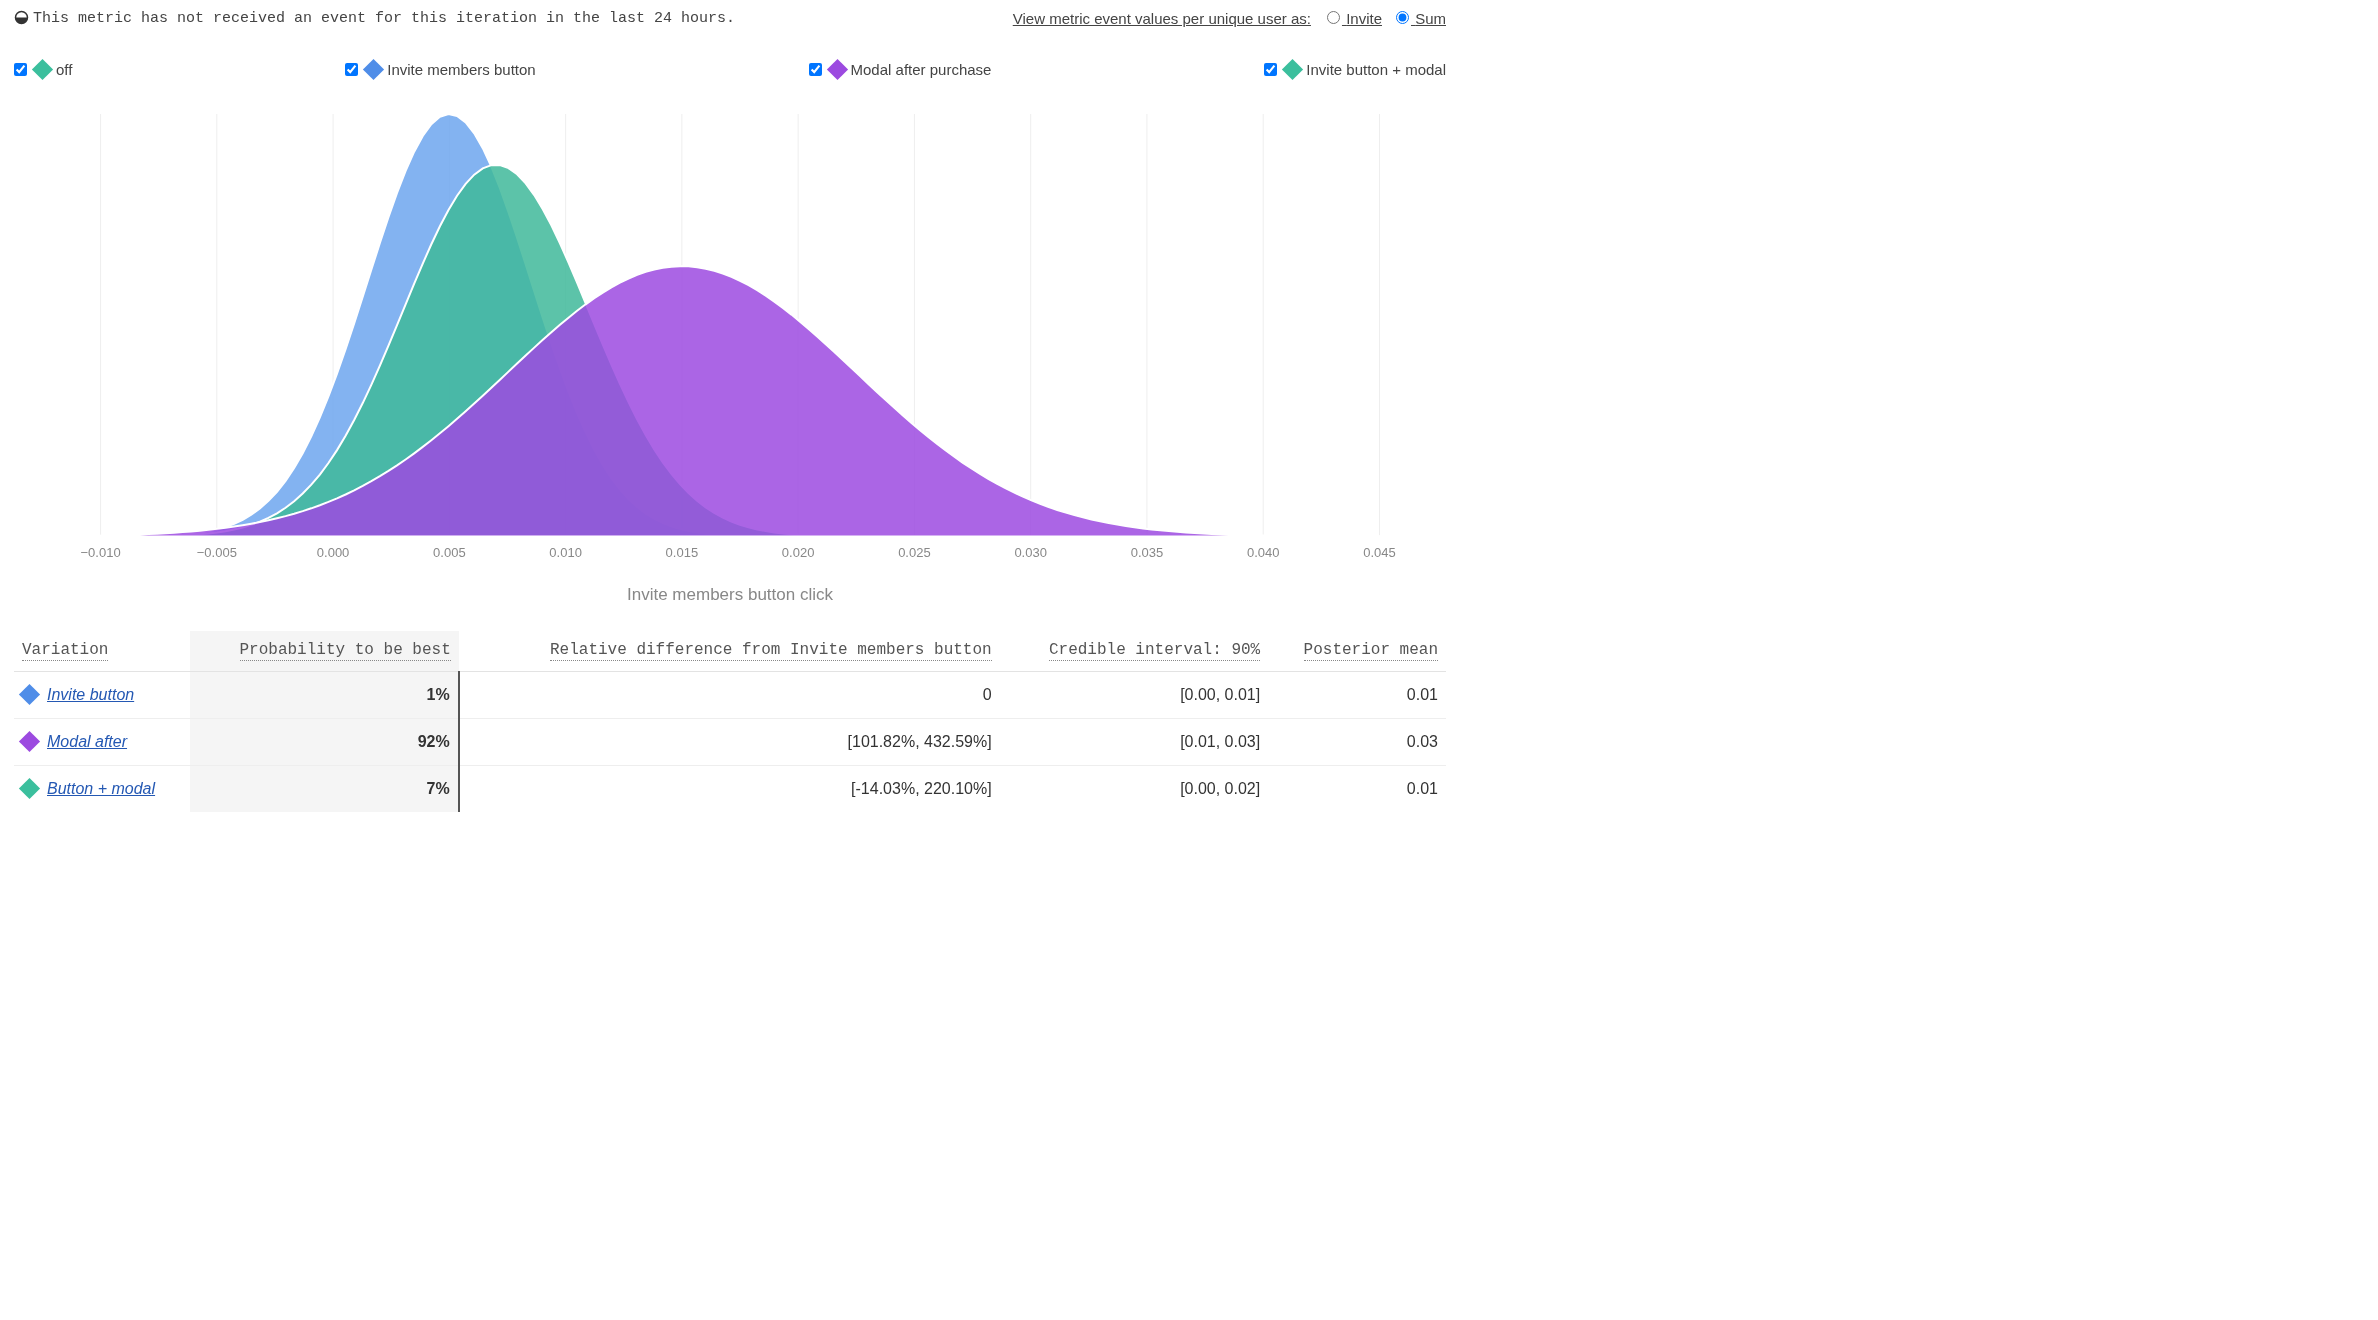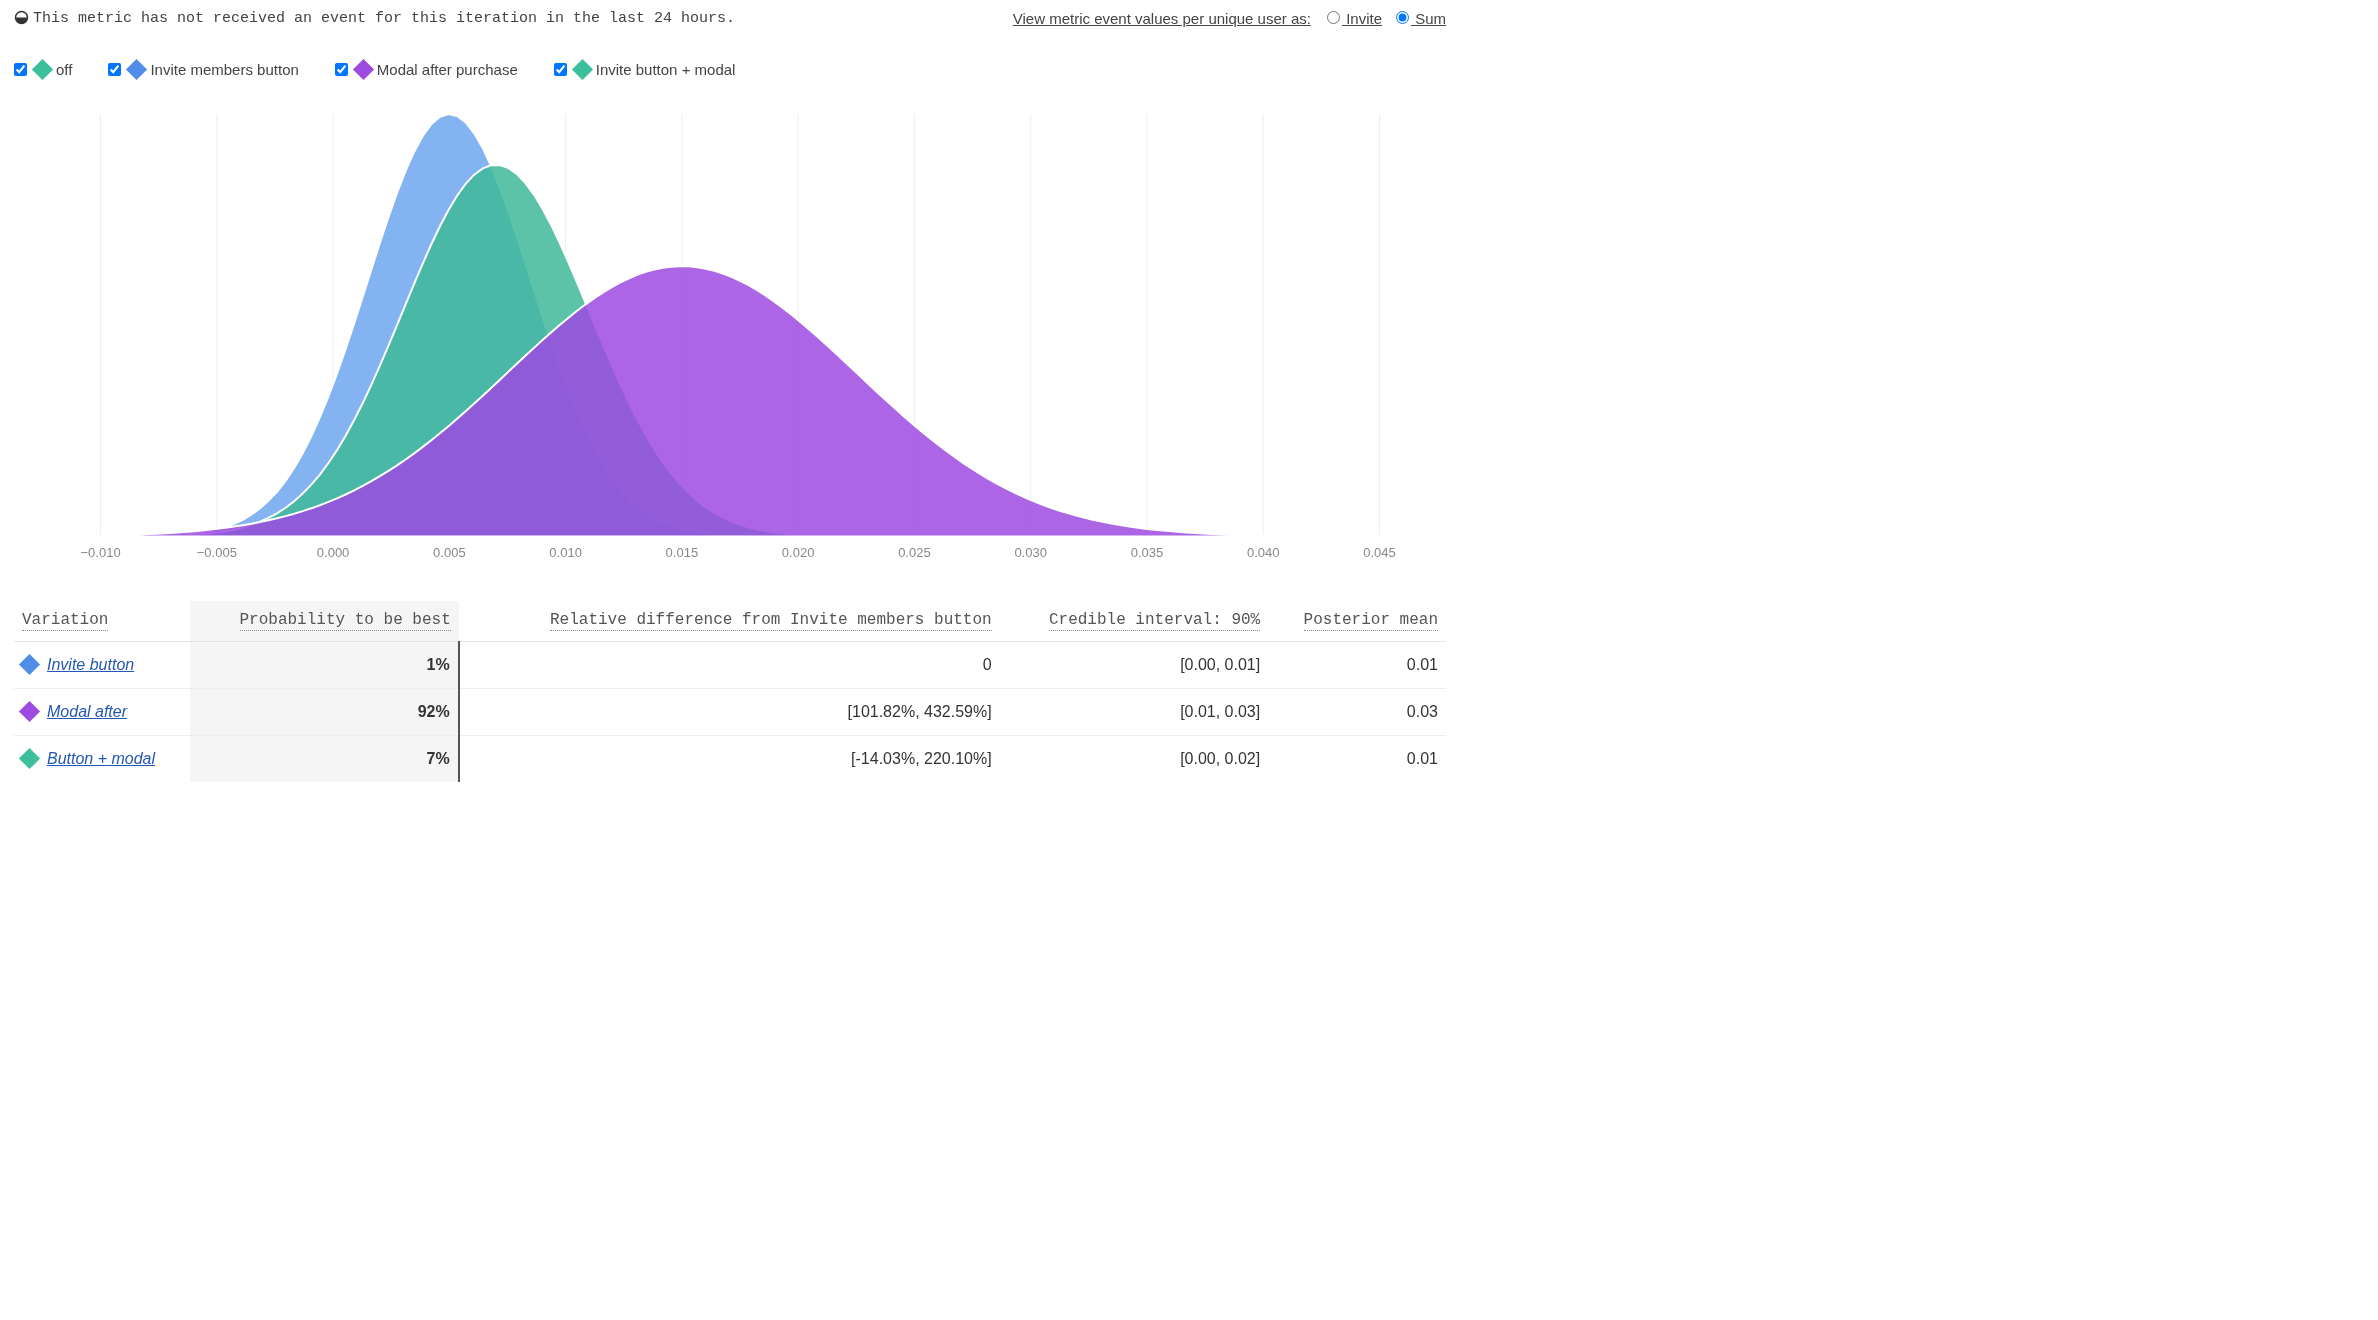--- a/index.html
+++ b/index.html
@@ -27,21 +27,21 @@
   .half-circle-icon {
     width: 15px; height: 15px; flex: none;
   }
   .view-as { display: flex; align-items: center; gap: 6px; text-decoration: underline; }
   .view-as .label { margin-right: 2px; }
   .view-as input[type=radio] { margin: 0 2px 0 8px; }
 
   
   .legend-row {
     display: flex;
-    justify-content: flex-start;
+    justify-content: space-between;
     align-items: center;
     gap: 36px;
     margin-top: 34px;
     font-size: 15px;
     color: #444;
   }
   .legend-item {
     display: flex; align-items: center; gap: 6px;
     cursor: pointer;
   }
@@ -190,20 +190,21 @@
         <text x="1131.35593220339" y="452" class="tick-label">0.035</text>
         <line x1="1247.4576271186443" y1="10" x2="1247.4576271186443" y2="432" class="grid-line"></line>
         <text x="1247.4576271186443" y="452" class="tick-label">0.040</text>
         <line x1="1363.5593220338983" y1="10" x2="1363.5593220338983" y2="432" class="grid-line"></line>
         <text x="1363.5593220338983" y="452" class="tick-label">0.045</text>
         <line x1="40" y1="432" x2="1410" y2="432" class="axis-line"></line>
         <path d="M 40 432 L 40 431.9968201239258 L 48.562499999999986 431.9947247458633 L 57.12500000000001 431.99134522355837 L 65.6875 431.9859573976593 L 74.25000000000001 431.97746702074386 L 82.8125 431.9642423547054 L 91.37499999999999 431.9438824783288 L 99.9375 431.9129021710314 L 108.5 431.86631106843765 L 117.06249999999997 431.79706224533567 L 125.625 431.695344147556 L 134.18750000000003 431.5476907435841 L 142.75 431.3358889572656 L 151.3125 431.03567105272424 L 159.875 430.6151938568821 L 168.4375 430.03332754519084 L 177 429.2378048102633 L 185.5625 428.1633165385978 L 194.12499999999997 426.7296816261715 L 202.6875 424.8402640098879 L 211.25 422.3808556671156 L 219.81249999999997 419.2192850135302 L 228.37500000000003 415.2060392158439 L 236.93749999999997 410.1761988819304 L 245.50000000000003 403.95296660500253 L 254.0625 396.35301988791025 L 262.625 387.1938290094141 L 271.1875 376.3029496767705 L 279.75 363.52913164922177 L 288.3125 348.7548862092388 L 296.875 331.90994156488944 L 305.4375 312.984805643605 L 314 292.04347416313874 L 322.5625 269.2341942498341 L 331.125 244.79714517963242 L 339.6875 219.06794857883654 L 348.24999999999994 192.4760832055905 L 356.8125 165.53755576375306 L 365.375 138.8415575134229 L 373.9375 113.03129154287961 L 382.5 88.7796499152052 L 391.06250000000006 66.76090678465181 L 399.62499999999994 47.62002193273872 L 408.1875 31.941469559185066 L 416.75000000000006 20.21967808469708 L 425.31249999999994 12.833160441751602 L 433.87499999999994 10.024221243643865 L 442.4375 11.885758092761307 L 451.00000000000006 18.356159864549284 L 459.56250000000006 29.222692772516837 L 468.125 44.13311463923736 L 476.68750000000006 62.61463290862645 L 485.24999999999994 84.09878332747599 L 493.8125 107.95040444091768 L 502.37500000000006 133.49865261081874 L 510.93749999999994 160.06795812376737 L 519.5 187.00695954578572 L 528.0625 213.71374645935205 L 536.625 239.65615095219889 L 545.1875 264.3863073812279 L 553.75 287.54919677008536 L 562.3125 308.8853586794612 L 570.875 328.22834979287745 L 579.4375 345.4978269165074 L 588 360.68931825015574 L 596.5625000000001 373.86181963325913 L 605.125 385.1243225484913 L 613.6875 394.622267170576 L 622.25 402.524741032104 L 630.8125 409.0130379217666 L 639.375 414.27097693098534 L 647.9375 418.47717877075473 L 656.4999999999999 421.79932092935246 L 665.0625 424.39025441187596 L 673.625 426.3857665594448 L 682.1875000000001 427.9037158812511 L 690.75 429.04424146296907 L 699.3125000000001 429.89075460618164 L 707.875 430.51144617864736 L 716.4375 430.9610820487312 L 725 431.2829041077368 L 733.5625 431.51050022680494 L 742.1250000000001 431.66954903006723 L 750.6874999999999 431.7793820509894 L 759.2499999999999 431.85433543019604 L 767.8125 431.9048855952866 L 776.375 431.9385788514073 L 784.9374999999999 431.9607744674165 L 793.5000000000001 431.9752258341818 L 802.0624999999999 431.9845257892608 L 810.6249999999999 431.9904413348083 L 819.1875 431.9941606397563 L 827.7499999999999 431.9964721300808 L 836.3125000000001 431.99789215275865 L 844.875 431.99875449642036 L 853.4375 431.9992721697492 L 862.0000000000001 431.99957937556303 L 870.5625000000001 431.9997595979459 L 879.1250000000001 431.9998641182524 L 887.6875 431.999924043779 L 896.25 431.99995801009896 L 904.8125 431.9999770435025 L 913.3750000000001 431.99998758788814 L 921.9375000000001 431.999993363104 L 930.4999999999999 431.9999964903516 L 939.0625 431.9999981645545 L 947.625 431.9999990507105 L 956.1874999999999 431.99999951444875 L 964.7500000000001 431.9999997543873 L 973.3125 431.99999987713005 L 981.8749999999999 431.9999999392117 L 990.4375 431.99999997025776 L 998.9999999999999 431.9999999856085 L 1007.5625000000001 431.9999999931132 L 1016.125 431.9999999967408 L 1024.6875 431.9999999984746 L 1033.25 431.99999999929395 L 1041.8125 431.9999999996768 L 1050.375 431.9999999998537 L 1058.9375 431.9999999999345 L 1067.5 431.999999999971 L 1076.0625 431.9999999999873 L 1084.625 431.9999999999945 L 1093.1875 431.99999999999767 L 1101.75 431.999999999999 L 1110.3125000000002 431.9999999999996 L 1118.8749999999998 431.99999999999983 L 1127.4374999999998 431.99999999999994 L 1136 431.99999999999994 L 1144.5624999999998 432 L 1153.1249999999998 432 L 1161.6875 432 L 1170.25 432 L 1178.8125 432 L 1187.375 432 L 1195.9375 432 L 1204.4999999999998 432 L 1213.0625 432 L 1221.6249999999998 432 L 1230.1874999999998 432 L 1238.7499999999998 432 L 1247.3124999999998 432 L 1255.875 432 L 1264.4375 432 L 1272.9999999999998 432 L 1281.5625 432 L 1290.125 432 L 1298.6875 432 L 1307.25 432 L 1315.8125 432 L 1324.3750000000002 432 L 1332.9374999999998 432 L 1341.5 432 L 1350.0624999999998 432 L 1358.6250000000002 432 L 1367.1874999999998 432 L 1375.75 432 L 1384.3125 432 L 1392.875 432 L 1401.4375 432 L 1410 432 L 1410 432 Z" fill="#6da6ef" fill-opacity="0.85" stroke="#fff" stroke-width="2"></path>
         <path d="M 40 432 L 40 431.99531822542144 L 48.562499999999986 431.992776651844 L 57.12500000000001 431.9889496577405 L 65.6875 431.9832381463546 L 74.25000000000001 431.9747897302753 L 82.8125 431.96240396258077 L 91.37499999999999 431.9444075534453 L 99.9375 431.9184923007443 L 108.5 431.88150756765026 L 117.06249999999997 431.8291984813548 L 125.625 431.75588077971327 L 134.18750000000003 431.65404361245504 L 142.75 431.5138728621234 L 151.3125 431.3226899626212 L 159.875 431.0643050397472 L 168.4375 430.71828873291753 L 177 430.2591744712478 L 185.5625 429.6556123506702 L 194.12499999999997 428.8695070091491 L 202.6875 427.8551847251215 L 211.25 426.55864880600114 L 219.81249999999997 424.9169963253279 L 228.37500000000003 422.8580822337113 L 236.93749999999997 420.3005273434522 L 245.50000000000003 417.1541729722507 L 254.0625 413.32108530640903 L 262.625 408.6972050173675 L 271.1875 403.1747207732397 L 279.75 396.6452179197731 L 288.3125 389.0036153469403 L 296.875 380.1528549100501 L 305.4375 370.0092503358806 L 314 358.50833910830886 L 322.5625 345.61101537222794 L 331.125 331.3096594370364 L 339.6875 315.6339257684752 L 348.24999999999994 298.6558125133927 L 356.8125 280.49361745483657 L 365.375 261.31439283200035 L 373.9375 241.3345481647395 L 382.5 220.81831749103398 L 391.06250000000006 200.07390411498713 L 399.62499999999994 179.44723814871838 L 408.1875 159.3134231303835 L 416.75000000000006 140.06609868735325 L 425.31249999999994 122.10509563472641 L 433.87499999999994 105.82289614430255 L 442.4375 91.59052287718987 L 451.00000000000006 79.74355667307071 L 459.56250000000006 70.56901429939006 L 468.125 64.29380092786187 L 476.68750000000006 61.0753853960141 L 485.24999999999994 60.99523311329136 L 493.8125 64.05537894799807 L 502.37500000000006 70.1783413697147 L 510.93749999999994 79.21038290455147 L 519.5 90.92792536140229 L 528.0625 105.04674611505345 L 536.625 121.23342747104078 L 545.1875 139.1184157313471 L 553.75 158.30997748882288 L 562.3125 178.40832130115626 L 570.875 199.01918241536524 L 579.4375 219.766241861459 L 588 240.3018609236004 L 596.5625000000001 260.31574725078315 L 605.125 279.54131791137115 L 613.6875 297.7596755946728 L 622.25 314.801255892858 L 630.8125 330.545326922646 L 639.375 344.917620650413 L 647.9375 357.886444099498 L 656.4999999999999 369.4576568639599 L 665.0625 379.66891030463887 L 673.625 388.58352685191505 L 682.1875000000001 396.28435991124616 L 690.75 402.8679217827922 L 699.3125000000001 408.43900485077023 L 707.875 413.1059558660833 L 716.4375 416.97669950142443 L 725 420.15554953702934 L 733.5625 422.74079689251414 L 742.1250000000001 424.8230249130054 L 750.6874999999999 426.4840743999022 L 759.2499999999999 427.7965634737036 L 767.8125 428.823859388418 L 776.375 429.62039933756205 L 784.9374999999999 430.23226331606446 L 793.5000000000001 430.6979124066445 L 802.0624999999999 431.04901873676476 L 810.6249999999999 431.31132732284186 L 819.1875 431.50550389120895 L 827.7499999999999 431.64793566096034 L 836.3125000000001 431.7514634136915 L 844.875 431.82603264769205 L 853.4375 431.8792591269788 L 862.0000000000001 431.91690976204393 L 870.5625000000001 431.94330368576595 L 879.1250000000001 431.96164086688094 L 887.6875 431.9742669138356 L 896.25 431.9828831400414 L 904.8125 431.98871074055575 L 913.3750000000001 431.9926172877201 L 921.9375000000001 431.99521286620256 L 930.4999999999999 431.9969221721751 L 939.0625 431.9980378951547 L 947.625 431.99875975001055 L 956.1874999999999 431.9992226700755 L 964.7500000000001 431.9995169293244 L 973.3125 431.9997023368346 L 981.8749999999999 431.99981813519975 L 990.4375 431.99988982543687 L 998.9999999999999 431.9999338205494 L 1007.5625000000001 431.9999605838583 L 1016.125 431.99997672261463 L 1024.6875 431.9999863697627 L 1033.25 431.99999208626014 L 1041.8125 431.9999954441517 L 1050.375 431.99999739944604 L 1058.9375 431.99999852812266 L 1067.5 431.9999991739877 L 1076.0625 431.9999995403677 L 1084.625 431.99999974640326 L 1093.1875 431.999999861265 L 1101.75 431.99999992474466 L 1110.3125000000002 431.99999995952396 L 1118.8749999999998 431.9999999784142 L 1127.4374999999998 431.9999999885858 L 1136 431.9999999940154 L 1144.5624999999998 431.9999999968888 L 1153.1249999999998 431.9999999983962 L 1161.6875 431.9999999991803 L 1170.25 431.9999999995846 L 1178.8125 431.99999999979127 L 1187.375 431.999999999896 L 1195.9375 431.9999999999486 L 1204.4999999999998 431.9999999999748 L 1213.0625 431.9999999999878 L 1221.6249999999998 431.9999999999941 L 1230.1874999999998 431.9999999999972 L 1238.7499999999998 431.9999999999987 L 1247.3124999999998 431.9999999999994 L 1255.875 431.9999999999997 L 1264.4375 431.9999999999999 L 1272.9999999999998 431.99999999999994 L 1281.5625 432 L 1290.125 432 L 1298.6875 432 L 1307.25 432 L 1315.8125 432 L 1324.3750000000002 432 L 1332.9374999999998 432 L 1341.5 432 L 1350.0624999999998 432 L 1358.6250000000002 432 L 1367.1874999999998 432 L 1375.75 432 L 1384.3125 432 L 1392.875 432 L 1401.4375 432 L 1410 432 L 1410 432 Z" fill="#3fb99a" fill-opacity="0.85" stroke="#fff" stroke-width="2"></path>
         <path d="M 40 432 L 40 431.58574841172805 L 48.562499999999986 431.50613371133363 L 57.12500000000001 431.4126395016724 L 65.6875 431.3031324490374 L 74.25000000000001 431.1752052219588 L 82.8125 431.0261507899625 L 91.37499999999999 430.85293591157995 L 99.9375 430.65217408067343 L 108.5 430.42009825901977 L 117.06249999999997 430.1525337857229 L 125.625 429.8448719195954 L 134.18750000000003 429.4920445381365 L 142.75 429.0885005848837 L 151.3125 428.6281849242468 L 159.875 428.10452032771803 L 168.4375 427.510393375673 L 177 426.8381451126775 L 185.5625 426.0795673390101 L 194.12499999999997 425.22590545454085 L 202.6875 424.2678687906667 L 211.25 423.1956493691298 L 219.81249999999997 421.9989500107445 L 228.37500000000003 420.66702267994077 L 236.93749999999997 419.1887178904184 L 245.50000000000003 417.5525459112244 L 254.0625 415.74675039971686 L 262.625 413.75939494717016 L 271.1875 411.5784628537841 L 279.75 409.1919702528367 L 288.3125 406.58809247966286 L 296.875 403.75530333186646 L 305.4375 400.68252659535796 L 314 397.35929892002594 L 322.5625 393.7759428235754 L 331.125 389.9237482876413 L 339.6875 385.7951610928957 L 348.24999999999994 381.38397572643294 L 356.8125 376.68553039279317 L 365.375 371.69690137761916 L 373.9375 366.4170937584898 L 382.5 360.84722523941616 L 391.06250000000006 354.9906997121806 L 399.62499999999994 348.85336702716324 L 408.1875 342.44366539593835 L 416.75000000000006 335.77274285428024 L 425.31249999999994 328.85455429271855 L 433.87499999999994 321.7059307164885 L 442.4375 314.3466176301187 L 451.00000000000006 306.7992797546807 L 459.56250000000006 299.08946967668317 L 468.125 291.24555849345273 L 476.68750000000006 283.29862705526335 L 485.24999999999994 275.2823170020197 L 493.8125 267.2326414425023 L 502.37500000000006 259.1877558157204 L 510.93749999999994 251.18769019373312 L 519.5 243.27404501894796 L 528.0625 235.48965300077995 L 536.625 227.87821061031985 L 545.1875 220.48388329062257 L 553.75 213.35088912777712 L 562.3125 206.52306628798505 L 570.875 200.04343000339279 L 579.4375 193.9537252707514 L 588 188.29398170036117 L 596.5625000000001 183.10207710867013 L 605.125 178.41331647939444 L 613.6875 174.26003282100686 L 622.25 170.67121622181736 L 630.8125 167.67217704969778 L 639.375 165.2842487669795 L 647.9375 163.52453524044273 L 656.4999999999999 162.40570673279967 L 665.0625 161.9358479794558 L 673.625 162.11836089877443 L 682.1875000000001 162.95192357358803 L 690.75 164.4305061958113 L 699.3125000000001 166.54344370512393 L 707.875 169.27556389764004 L 716.4375 172.60736885192836 L 725 176.51526663766077 L 733.5625 180.97184945529813 L 742.1250000000001 185.94621362058749 L 750.6874999999999 191.4043161701483 L 759.2499999999999 197.30936233643092 L 767.8125 203.62221773141295 L 776.375 210.30183879513416 L 784.9374999999999 217.30571491098112 L 793.5000000000001 224.590315564828 L 802.0624999999999 232.11153602691894 L 810.6249999999999 239.825135258022 L 819.1875 247.68716007646637 L 827.7499999999999 255.65435005938863 L 836.3125000000001 263.6845181769785 L 844.875 271.73690275826266 L 853.4375 279.7724870452947 L 862.0000000000001 287.75428329310967 L 870.5625000000001 295.64757909874277 L 879.1250000000001 303.42014437745115 L 887.6875 311.0423981320455 L 896.25 318.48753486693795 L 904.8125 325.7316111684289 L 913.3750000000001 332.7535935947919 L 921.9375000000001 339.5353695835434 L 930.4999999999999 346.0617235805868 L 939.0625 352.3202810204064 L 947.625 358.30142313399074 L 956.1874999999999 363.9981758295695 L 964.7500000000001 369.4060760804263 L 973.3125 374.52301936571826 L 981.8749999999999 379.34909174779244 L 990.4375 383.8863901377808 L 998.9999999999999 388.13883420636665 L 1007.5625000000001 392.11197324561357 L 1016.125 395.8127910883877 L 1024.6875 399.24951195245393 L 1033.25 402.4314098052165 L 1041.8125 405.36862355075624 L 1050.375 408.07198003149205 L 1058.9375 410.5528265202515 L 1067.5 412.82287406199885 L 1076.0625 414.8940527144507 L 1084.625 416.7783794390347 L 1093.1875 418.48783911298113 L 1101.75 420.03427887374335 L 1110.3125000000002 421.4293157715031 L 1118.8749999999998 422.68425749640596 L 1127.4374999999998 423.8100357657579 L 1136 424.817151803252 L 1144.5624999999998 425.7156332172629 L 1153.1249999999998 426.5150014875784 L 1161.6875 427.22424919835646 L 1170.25 427.85182610787996 L 1178.8125 428.4056331207641 L 1187.375 428.8930232233676 L 1195.9375 429.3208084557837 L 1204.4999999999998 429.69527202142274 L 1213.0625 430.02218467529036 L 1221.6249999999998 430.30682458213437 L 1230.1874999999998 430.553999893311 L 1238.7499999999998 430.76807335429027 L 1247.3124999999998 430.95298832115327 L 1255.875 431.1122956324225 L 1264.4375 431.24918085051036 L 1272.9999999999998 431.3664914536292 L 1281.5625 431.4667636230396 L 1290.125 431.5522483311311 L 1298.6875 431.62493649234074 L 1307.25 431.6865829908256 L 1315.8125 431.7387294458123 L 1324.3750000000002 431.7827256174803 L 1332.9374999999998 431.8197493930968 L 1341.5 431.8508253249884 L 1350.0624999999998 431.87684171901424 L 1358.6250000000002 431.8985662947506 L 1367.1874999999998 431.9166604569375 L 1375.75 431.9316922322219 L 1384.3125 431.94414793624935 L 1392.875 431.9544426440925 L 1401.4375 431.9629295422484 L 1410 431.969908243369 L 1410 432 Z" fill="#9c4ae0" fill-opacity="0.85" stroke="#fff" stroke-width="2"></path>
       </svg>
+    <div class="chart-title">Invite members button click</div>
   </div>
 
   <table class="result-table">
     <thead>
       <tr>
         <th>
           <span class="th-underline">Variation</span>
         </th>
         <th class="col-prob-head right">
           <span class="th-underline">Probability to be best</span>

